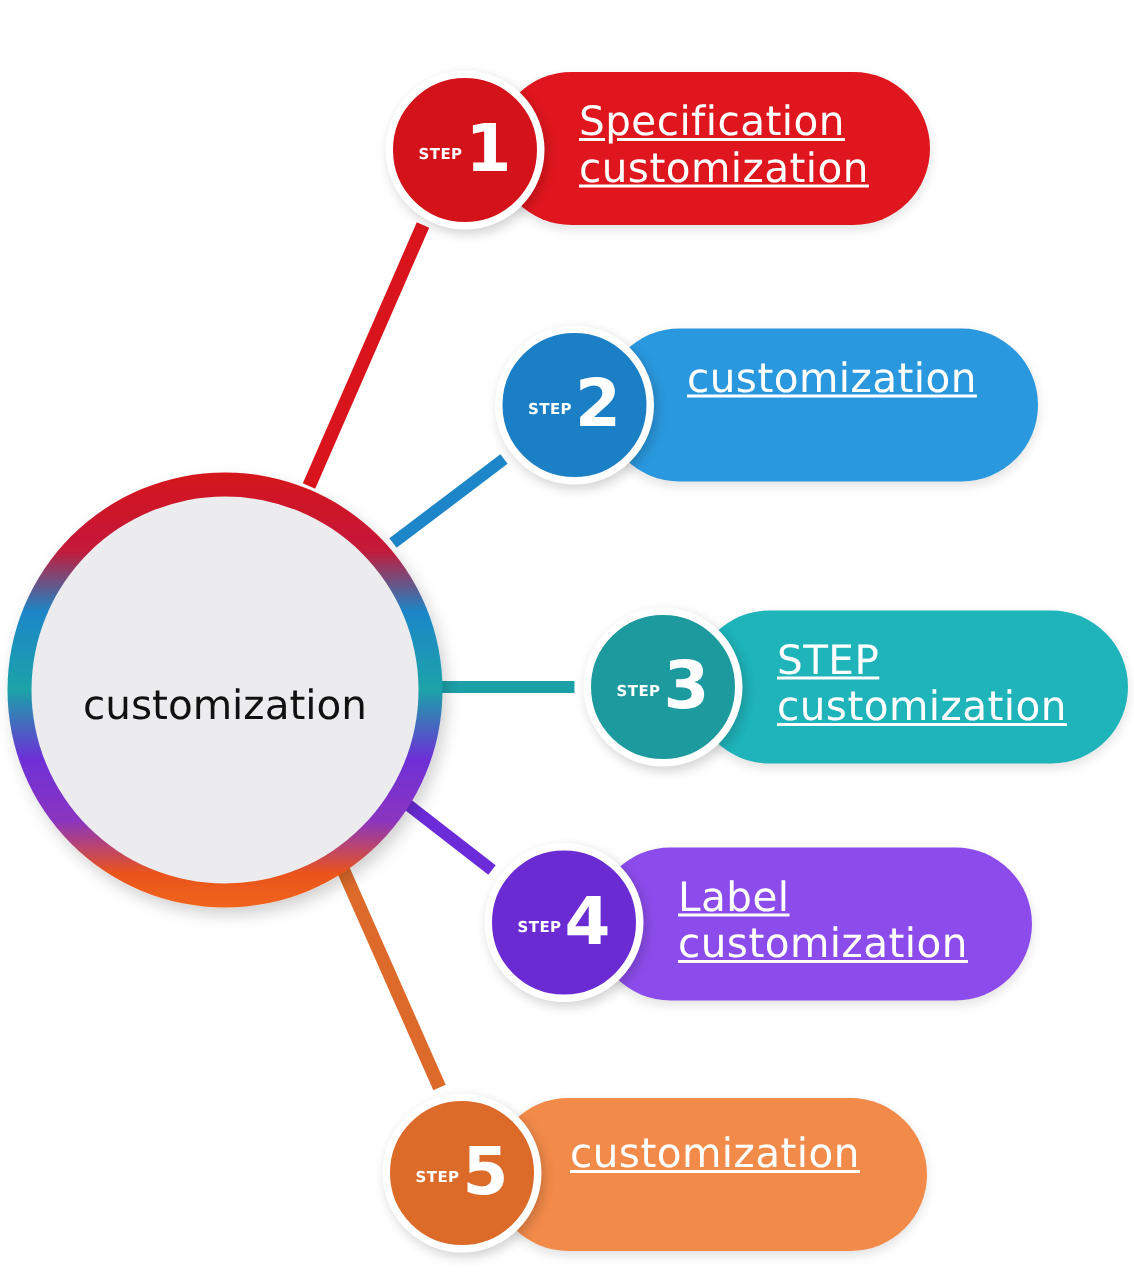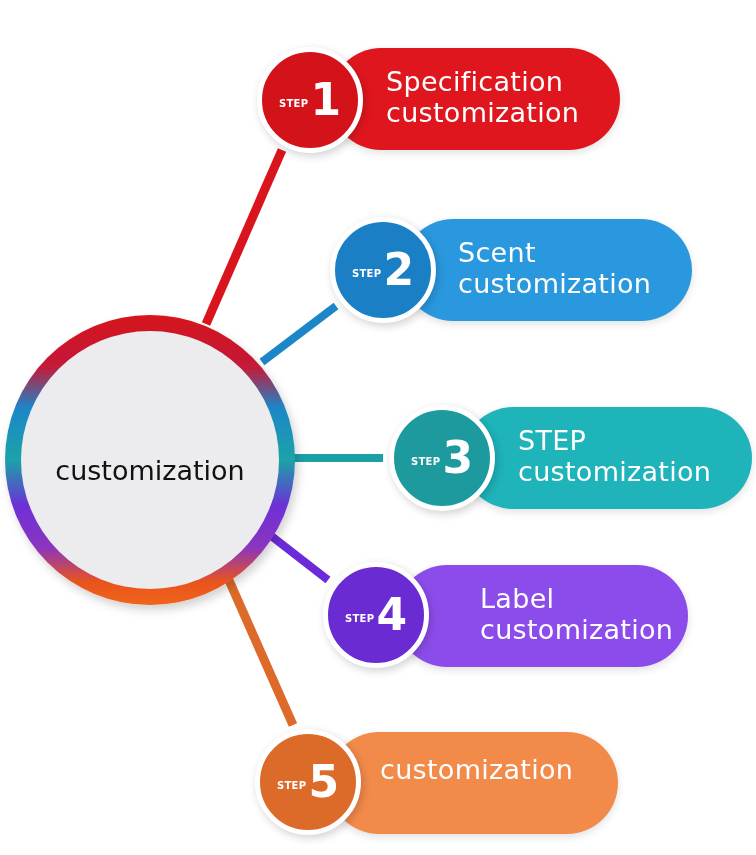--- a/index.html
+++ b/index.html
@@ -2,21 +2,21 @@
 <html><head>
 <meta charset="utf-8">
 <style>
   html, body { margin:0; padding:0; background:#ffffff; }
   body { width:756px; height:855px; position:relative; overflow:hidden;
          font-family:"DejaVu Sans","Liberation Sans",sans-serif; }
   #diagram { position:absolute; left:0; top:0; width:756px; height:855px; }
   .pill { position:absolute; height:102px; border-radius:51px;
           box-shadow:0 3px 8px rgba(0,0,0,0.12); }
   .pill-text { position:absolute; color:#ffffff; font-size:27px; line-height:31px;
-               letter-spacing:0.3px; white-space:nowrap; }
+               letter-spacing:0.3px; white-space:nowrap;text-decoration:underline; }
   .badge { position:absolute; width:96px; height:96px; border-radius:50%;
            border:5px solid #ffffff; box-sizing:content-box;
            display:flex; align-items:center; justify-content:center; color:#fff;
            box-shadow:2px 3px 8px rgba(0,0,0,0.18);text-align:right; }
   .badge .step-word { font-size:10px; font-weight:bold; margin-right:2px; margin-top:6px; letter-spacing:0.3px; }
   .badge .step-num { font-size:44px; font-weight:bold; line-height:44px; }
   .center-label { position:absolute; left:20px; width:260px; top:455px; text-align:center;
                   font-size:27px; color:#111111; font-family:"DejaVu Sans",sans-serif; }
 </style>
 </head>
@@ -56,40 +56,39 @@
   <div>Specification</div>
   <div>customization</div>
 </div>
 <div class="badge" style="left:257px; top:47px; background:#D4121A;">
   <span class="step-word">STEP</span>
   <span class="step-num">1</span>
 </div>
 
 <div class="pill" style="left:402px; top:219px; width:290px; background:#2A98DE;"></div>
 <div class="pill-text" style="left:458px; top:237px;">
-  <div>Scent</div>
   <div>customization</div>
 </div>
 <div class="badge" style="left:330px; top:217px; background:#1A7FC4;">
   <span class="step-word">STEP</span>
   <span class="step-num">2</span>
 </div>
 
 <div class="pill" style="left:462px; top:407px; width:290px; background:#1FB3BA;"></div>
 <div class="pill-text" style="left:518px; top:425px;">
   <div>STEP</div>
   <div>customization</div>
 </div>
 <div class="badge" style="left:389px; top:405px; background:#1C9A9D;">
   <span class="step-word">STEP</span>
   <span class="step-num">3</span>
 </div>
 
 <div class="pill" style="left:396px; top:565px; width:292px; background:#8C4CEB;"></div>
-<div class="pill-text" style="left:452px; top:583px;margin-left:28px;">
+<div class="pill-text" style="left:452px; top:583px;">
   <div>Label</div>
   <div>customization</div>
 </div>
 <div class="badge" style="left:323px; top:562px; background:#6A2BD3;">
   <span class="step-word">STEP</span>
   <span class="step-num">4</span>
 </div>
 
 <div class="pill" style="left:328px; top:732px; width:290px; background:#F28A4A;"></div>
 <div class="pill-text" style="left:380px; top:754px;">

